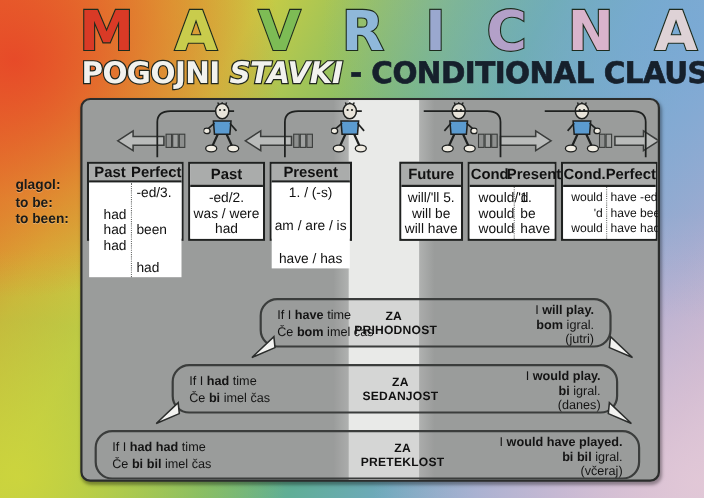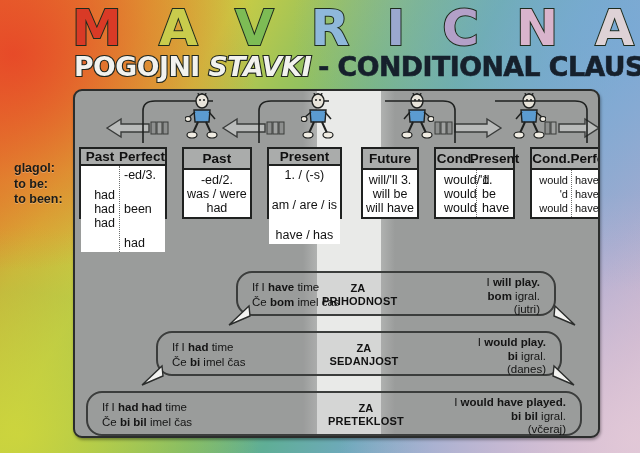--- a/index.html
+++ b/index.html
@@ -111,21 +111,21 @@
 
   
   #tense-table {
     position: absolute; left: 4px; top: 56px;
     width: 519px; height: 72px;
     display: flex;
   }
   .tcol {
     display: flex; flex-direction: column;
     border: 2px solid #1f2120;
-    margin-right: 15px;
+    margin-right: 4px;
     background: #fff;
   }
   .tcol:last-child { margin-right: 0; }
   .thead {
     background: #aaacab;
     border-bottom: 2px solid #1f2120;
     font-size: 13.5px;
     font-weight: 700;
     color: #111;
     height: 21px;
@@ -387,21 +387,21 @@
           </div>
         </div>
       </div>
 
       <div class="col-gap"></div>
 
       <div class="tcol col-future">
         <div class="thead">Future</div>
         <div class="tbody">
           <div class="bcell" style="width:100%;">
-            <span>will/'ll  3.</span>
+            <span>will/'ll  5.</span>
             <span>will be</span>
             <span>will have</span>
           </div>
         </div>
       </div>
 
       <div class="tcol col-condpres">
         <div class="thead split">
           <div class="hcell" style="width:40px;">Cond.</div>
           <div class="hcell" style="width:37px;">Present</div>

